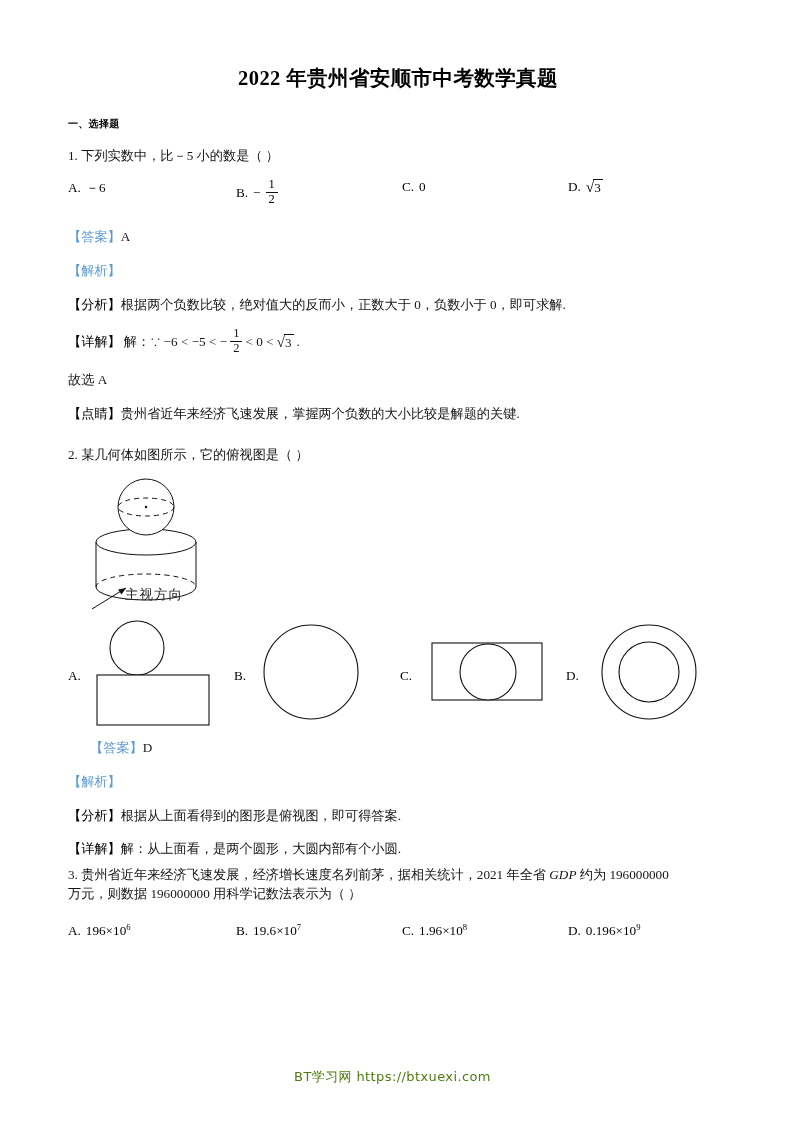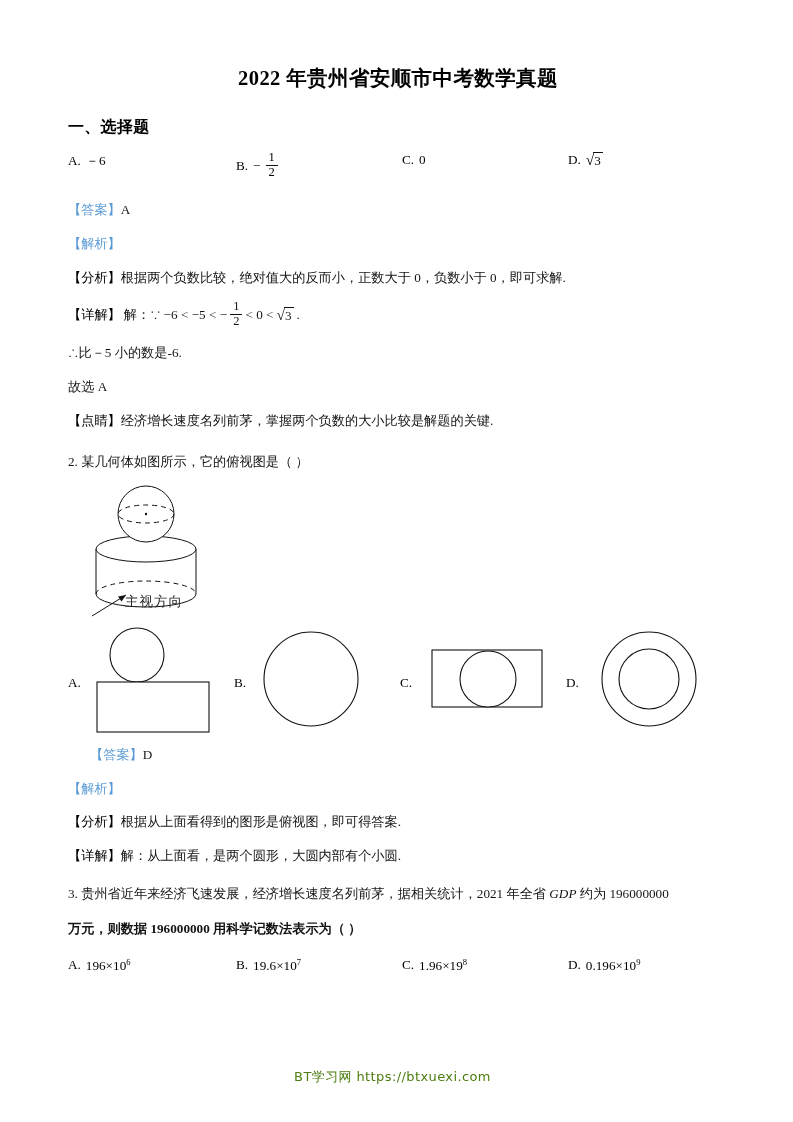--- a/index.html
+++ b/index.html
@@ -35,21 +35,21 @@
     font-size: 20.5px;
     font-weight: bold;
     letter-spacing: 0.4px;
     margin-top: 64px;
     margin-bottom: 0;
     font-family: "Liberation Serif", "DejaVu Serif", serif;
   }
 
   
   .section-head {
-    font-size: 16px;
+    font-size: 10px;
     font-weight: bold;
     margin-top: 25px;
     letter-spacing: 0.3px;
   }
 
   
   .ptext {
     font-size: 13.2px;
     line-height: 1.5;
     margin-top: 14px;
@@ -175,20 +175,21 @@
 </head>
 <body>
 
 <div class="page">
   <div class="content">
 
     <div class="doc-title">2022 年贵州省安顺市中考数学真题</div>
 
     <div class="section-head">一、选择题</div>
 
+    <div class="qline">1. 下列实数中，比－5 小的数是（        ）</div>
 
     <div class="opt-row">
       <div class="opt opt-a">
         <span class="lab">A.</span>
         <span>－6</span>
       </div>
       <div class="opt opt-b">
         <span class="lab">B.</span>
         <span>−</span>
         <span class="frac">
@@ -230,26 +231,25 @@
         <span class="den">2</span>
       </span>
       <span>&lt; 0 &lt;</span>
       <span class="sqrt">
         <span class="radical">√</span>
         <span class="rad-body">3</span>
       </span>
       <span>.</span>
     </div>
 
-    <div class="ptext">∴比－5 小的数是-6.</div>
 
     <div class="ptext">故选 A</div>
 
     <div class="ptext">
-      <span class="tag-dark">【点睛】</span><span>经济增长速度名列前茅，掌握两个负数的大小比较是解题的关键.</span>
+      <span class="tag-dark">【点睛】</span><span>贵州省近年来经济飞速发展，掌握两个负数的大小比较是解题的关键.</span>
     </div>
 
     <div class="qline" style="margin-top:22px;">2. 某几何体如图所示，它的俯视图是（        ）</div>
 
     <div class="figure-solid">
       <svg width="200" height="140" viewBox="0 0 200 140">
 
         <path d="M 18 68 L 18 113" stroke="#111" stroke-width="1" fill="none"></path>
         <path d="M 118 68 L 118 113" stroke="#111" stroke-width="1" fill="none"></path>
 
@@ -316,37 +316,37 @@
     <div class="ptext">
       <span class="tag-dark">【分析】</span><span>根据从上面看得到的图形是俯视图，即可得答案.</span>
     </div>
 
     <div class="ptext">
       <span class="tag-dark">【详解】</span><span>解：从上面看，是两个圆形，大圆内部有个小圆.</span>
     </div>
 
 
 
-    <div class="qline" style="margin-top:19px;">
+    <div class="qline" style="margin-top:7px;">
       <span>3. 贵州省近年来经济飞速发展，经济增长速度名列前茅，据相关统计，2021 年全省 </span><span class="ital">GDP</span><span> 约为 196000000</span>
     </div>
-    <div class="ptext" style="margin-top:16px;font-weight:bold;">万元，则数据 196000000 用科学记数法表示为（        ）</div>
+    <div class="ptext" style="margin-top:0;">万元，则数据 196000000 用科学记数法表示为（        ）</div>
 
     <div class="opt-row" style="margin-top:18px;">
       <div class="opt opt-a">
         <span class="lab">A.</span>
         <span><span>196×10</span><sup class="exp">6</sup></span>
       </div>
       <div class="opt opt-b">
         <span class="lab">B.</span>
         <span><span>19.6×10</span><sup class="exp">7</sup></span>
       </div>
       <div class="opt opt-c">
         <span class="lab">C.</span>
-        <span><span>1.96×19</span><sup class="exp">8</sup></span>
+        <span><span>1.96×10</span><sup class="exp">8</sup></span>
       </div>
       <div class="opt opt-d">
         <span class="lab">D.</span>
         <span><span>0.196×10</span><sup class="exp">9</sup></span>
       </div>
     </div>
 
   </div>
 
   <div class="footer">BT学习网 https://btxuexi.com</div>

